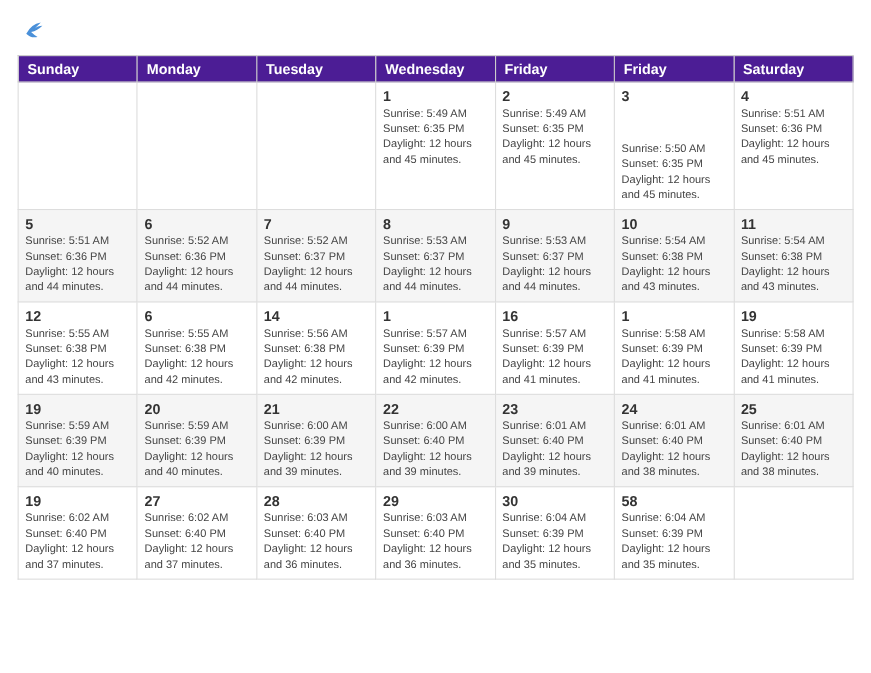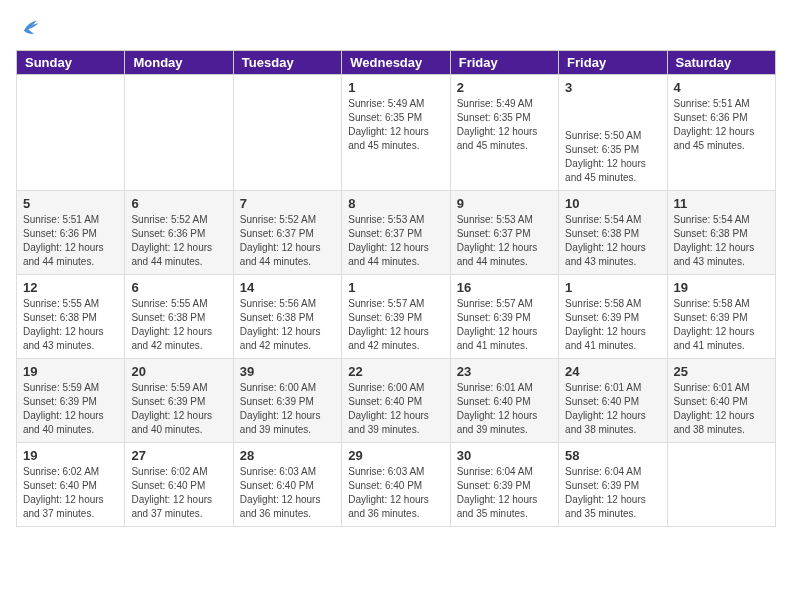--- a/index.html
+++ b/index.html
@@ -269,21 +269,21 @@
 and 40 minutes.</div>
         </td>
         <td>
           <div class="day-number">20</div>
           <div class="day-info" style="white-space: pre-line;">Sunrise: 5:59 AM
 Sunset: 6:39 PM
 Daylight: 12 hours
 and 40 minutes.</div>
         </td>
         <td>
-          <div class="day-number">39</div>
+          <div class="day-number">21</div>
           <div class="day-info" style="white-space: pre-line;">Sunrise: 6:00 AM
 Sunset: 6:39 PM
 Daylight: 12 hours
 and 39 minutes.</div>
         </td>
         <td>
           <div class="day-number">22</div>
           <div class="day-info" style="white-space: pre-line;">Sunrise: 6:00 AM
 Sunset: 6:40 PM
 Daylight: 12 hours

